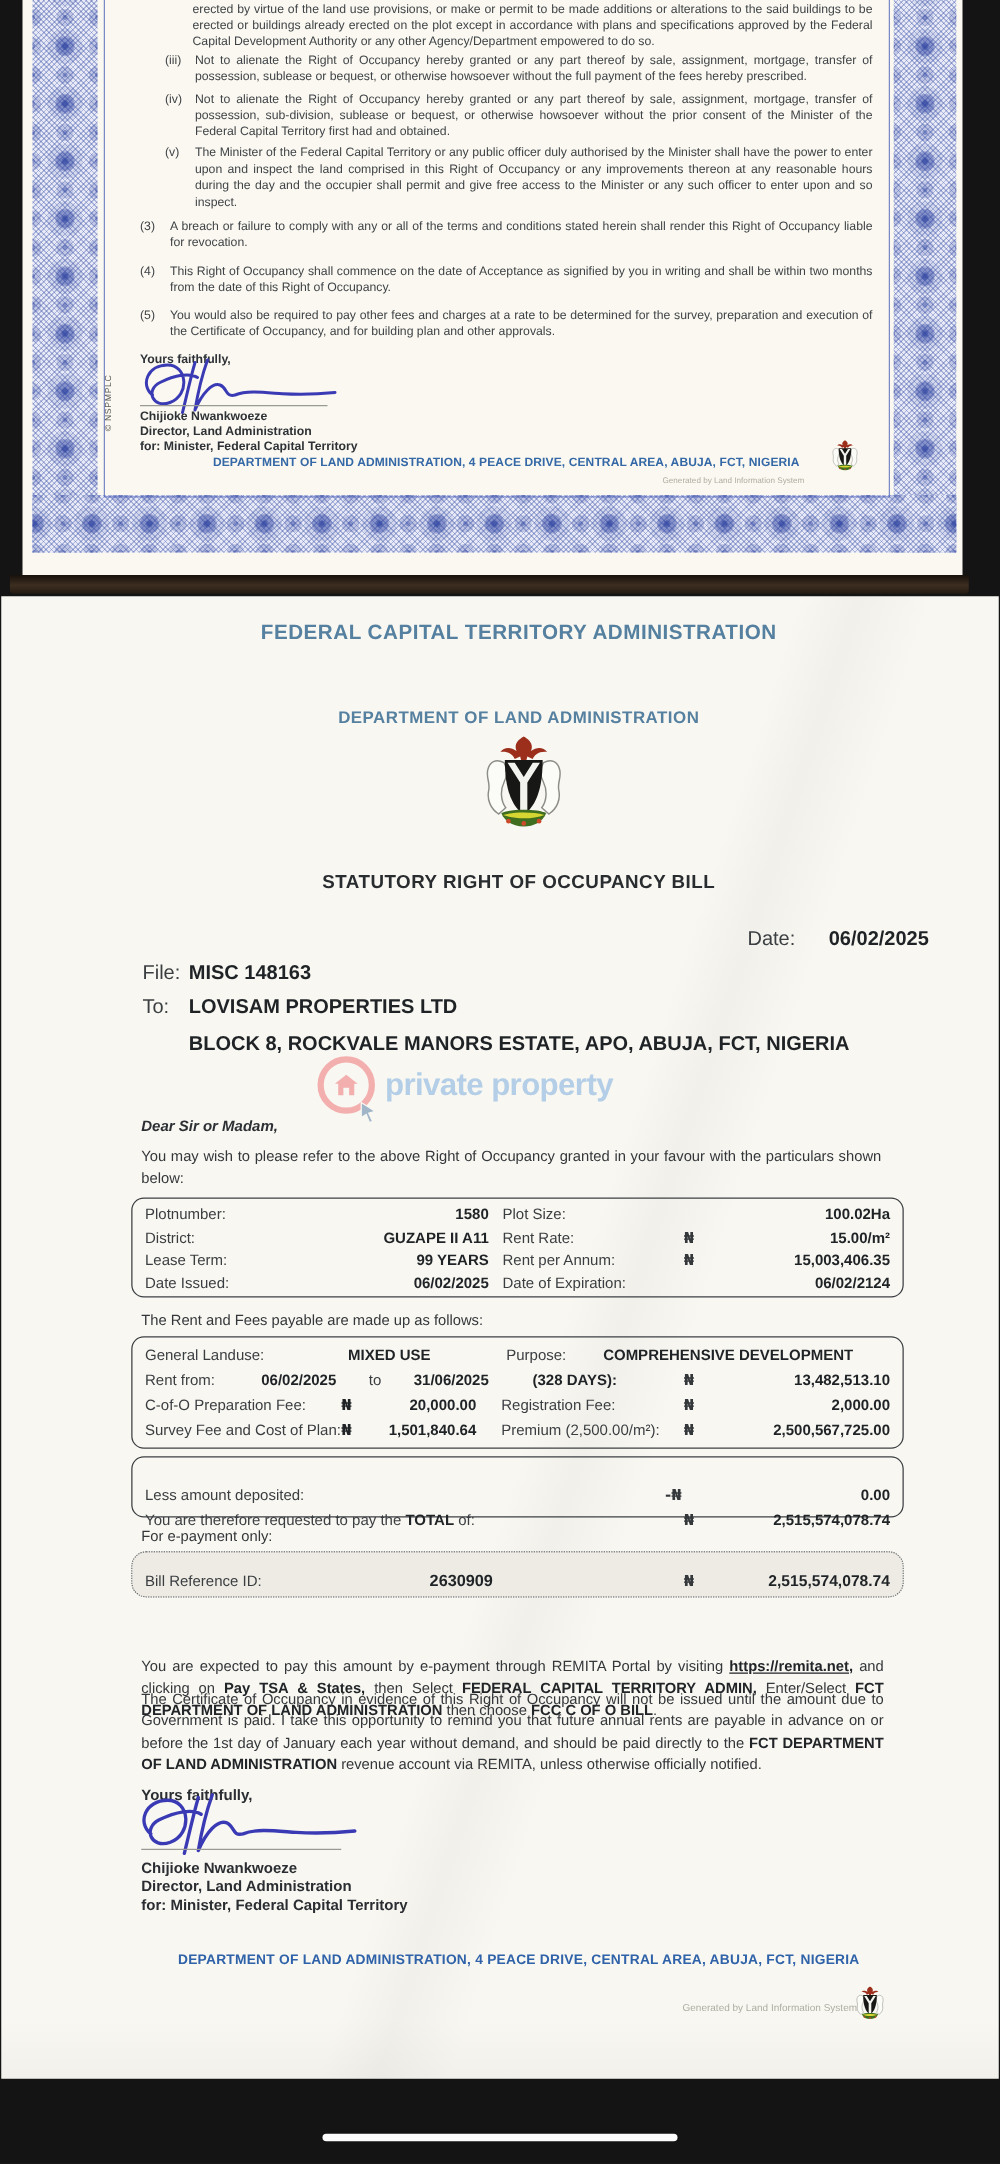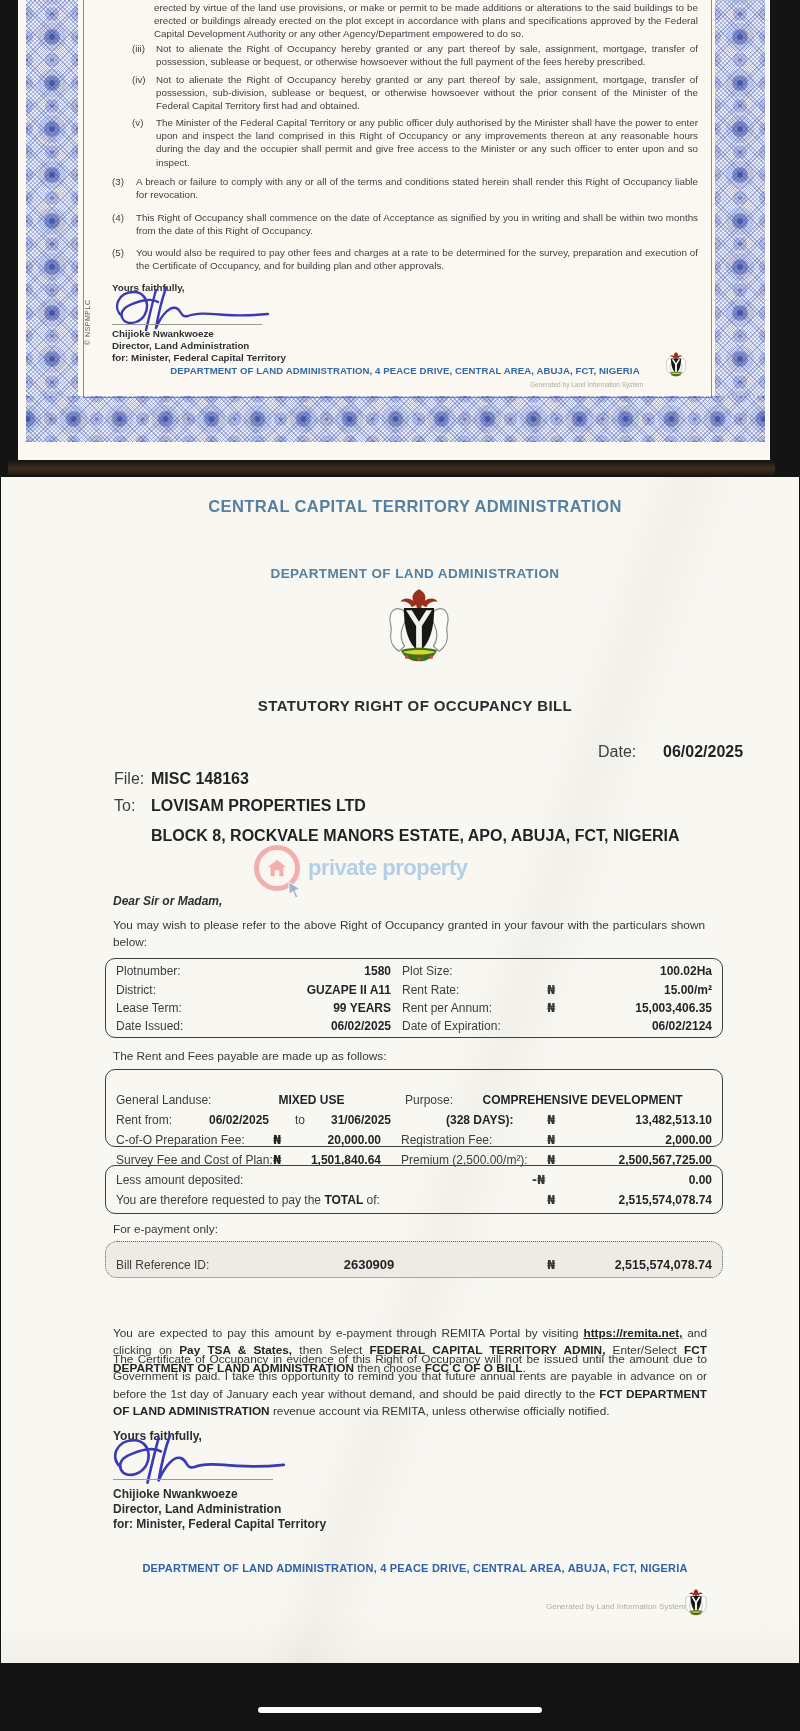--- a/index.html
+++ b/index.html
@@ -62,21 +62,21 @@
   .b-sign-name { font-weight:bold; font-size:12px; line-height:15px; color:#2a2d31; }
   .b-footer { font-size:11px; font-weight:bold; color:#2f62a8; letter-spacing:.2px; }
   .u { text-decoration:underline; }
   b { color:#222528; }
 
   
   .pp-logo { position:absolute; display:flex; align-items:center; gap:8px; opacity:.82; }
   .pp-circ { position:relative; width:46px; height:46px; border:5px solid #f2a0a0; border-radius:50%; }
   .pp-house { position:absolute; left:7px; top:7px; }
   .pp-cursor { position:absolute; left:26px; top:30px; }
-  .pp-text { font-size:22px; font-weight:bold; color:#a4c6e4; letter-spacing:-0.5px; }
+  .pp-text { font-size:25px; font-weight:bold; color:#a4c6e4; letter-spacing:-0.5px; }
 
   
   .home-ind { position:absolute; left:258px; top:1707px; width:284px; height:6px; border-radius:3px; background:#fdfdfd; }
 
   .coa { display:block; }
   .hidden-defs { position:absolute; width:0; height:0; overflow:hidden; }
 </style>
 </head>
 <body>
 
@@ -151,21 +151,21 @@
     </div>
 
     <svg class="coa" style="position:absolute; left:646px; top:352px;" width="24" height="25" viewBox="0 0 100 104">
         <use href="#coa"></use>
       </svg>
   </div>
   <div class="cert-edge"></div>
 
   <div class="bill">
 
-    <div class="b-center org1" style="top:20px;">CENTRAL CAPITAL TERRITORY ADMINISTRATION</div>
+    <div class="b-center org1" style="top:20px;">FEDERAL CAPITAL TERRITORY ADMINISTRATION</div>
     <div class="b-center org2" style="top:49px;margin-top:40px;">DEPARTMENT OF LAND ADMINISTRATION</div>
 
     <svg class="coa" style="position:absolute; left:382px; top:110px;" width="72" height="78" viewBox="0 0 100 104">
         <use href="#coa"></use>
       </svg>
 
     <div class="b-center b-title" style="top:220px;">STATUTORY RIGHT OF OCCUPANCY BILL</div>
 
     <div class="b-abs meta-row lbl" style="left:597px; top:266px;">Date:</div>
     <div class="b-abs meta-row val" style="left:662px; top:266px;">06/02/2025</div>
@@ -217,33 +217,33 @@
       <div class="brow">
         <span class="lbl" style="width:148px;">Date Issued:</span>
         <span class="val" style="width:127px; text-align:right;">06/02/2025</span>
         <span class="lbl" style="margin-left:11px; width:140px;">Date of Expiration:</span>
         <span class="r-val">06/02/2124</span>
       </div>
     </div>
 
     <div class="b-abs para" style="left:112px; top:571px;">The Rent and Fees payable are made up as follows:</div>
 
-    <div class="box" style="top:592px; height:78px; padding-top:20px;">
+    <div class="box" style="top:592px; height:90px; padding-top:4px;">
       <div class="brow brow2">
         <span class="lbl" style="width:138px;">General Landuse:</span>
         <span class="val" style="width:115px; text-align:center;">MIXED USE</span>
         <span class="lbl" style="margin-left:36px;">Purpose:</span>
         <span class="val" style="flex:1; text-align:center;">COMPREHENSIVE DEVELOPMENT</span>
       </div>
       <div class="brow brow2">
         <span class="lbl" style="width:78px;">Rent from:</span>
         <span class="val" style="width:90px; text-align:center;">06/02/2025</span>
         <span class="lbl" style="width:32px; text-align:center;">to</span>
         <span class="val" style="width:90px; text-align:center;">31/06/2025</span>
-        <span class="val" style="margin-left:40px;">(328 DAYS):</span>
+        <span class="val" style="margin-left:20px;">(328 DAYS):</span>
         <span class="r-naira naira">₦</span>
         <span class="r-val">13,482,513.10</span>
       </div>
       <div class="brow brow2">
         <span class="lbl" style="width:157px;">C-of-O Preparation Fee:</span>
         <span class="val naira" style="width:18px;">₦</span>
         <span class="val" style="width:90px; text-align:right;">20,000.00</span>
         <span class="lbl" style="margin-left:20px;">Registration Fee:</span>
         <span class="r-naira naira">₦</span>
         <span class="r-val">2,000.00</span>
@@ -251,21 +251,21 @@
       <div class="brow brow2">
         <span class="lbl" style="width:157px;">Survey Fee and Cost of Plan:</span>
         <span class="val naira" style="width:18px;">₦</span>
         <span class="val" style="width:90px; text-align:right;">1,501,840.64</span>
         <span class="lbl" style="margin-left:20px;">Premium (2,500.00/m²):</span>
         <span class="r-naira naira">₦</span>
         <span class="r-val">2,500,567,725.00</span>
       </div>
     </div>
 
-    <div class="box" style="top:688px; height:49px; padding-top:4px;">
+    <div class="box" style="top:688px; height:49px; padding-top:20px;">
       <div class="brow brow2">
         <span class="lbl">Less amount deposited:</span>
         <span class="r-naira naira" style="left:416px;">
             <span>- </span>
             <span>₦</span>
           </span>
         <span class="r-val">0.00</span>
       </div>
       <div class="brow brow2">
         <span class="lbl"><span>You are therefore requested to pay the </span><b>TOTAL</b><span> of:</span></span>

